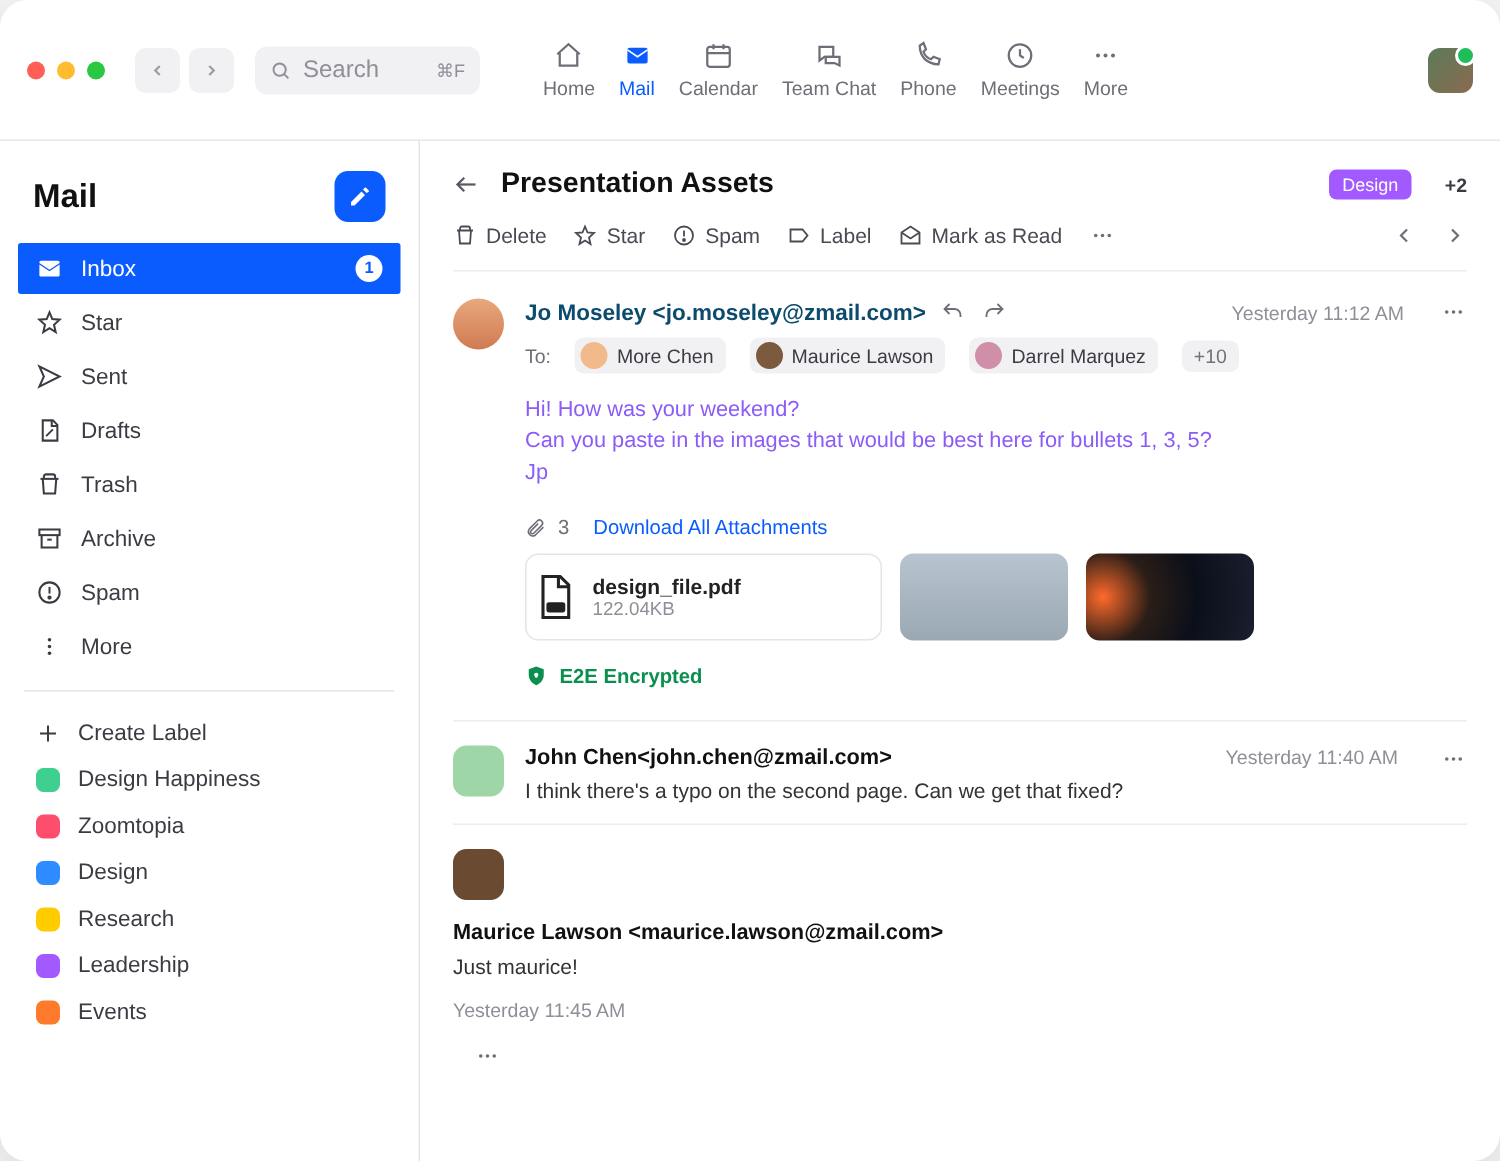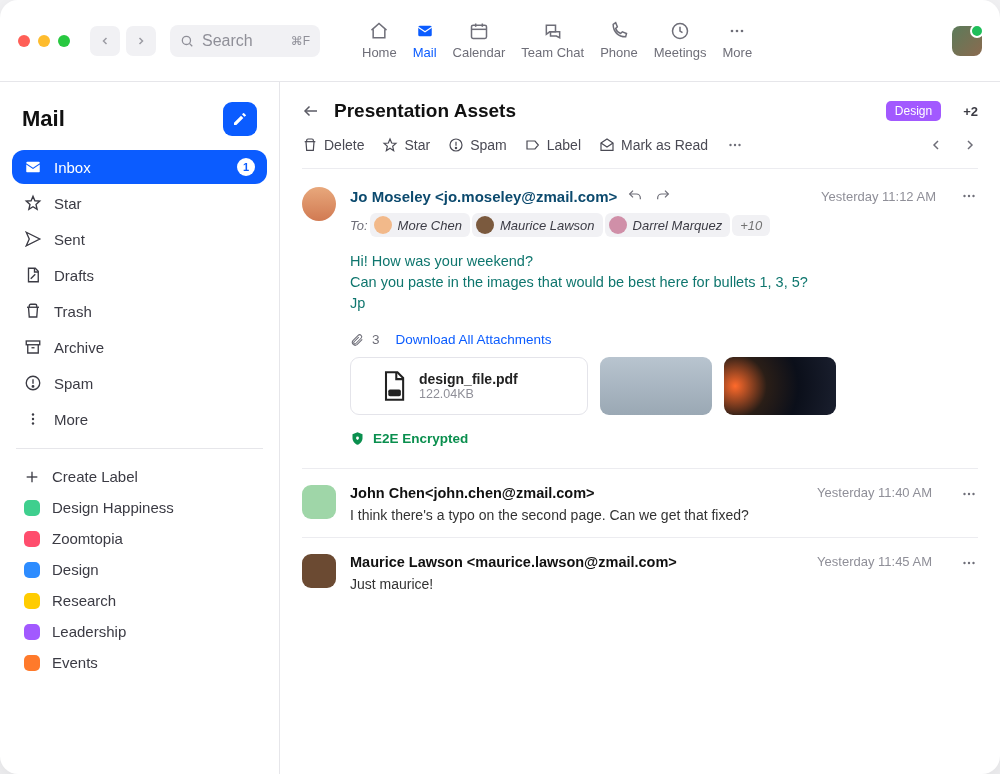--- a/index.html
+++ b/index.html
@@ -1,20 +1,20 @@
 <!DOCTYPE html>
 <html><head>
 <meta charset="utf-8">
 <style>
   * { box-sizing: border-box; margin: 0; padding: 0; font-family: -apple-system, BlinkMacSystemFont, "Segoe UI", Helvetica, Arial, sans-serif; }
   body { background: #f4f4f6; display: flex; align-items: center; justify-content: center; min-height: 100vh; }
   .window { width: 1000px; height: 774px; background: #fff; border-radius: 18px; box-shadow: 0 10px 40px rgba(0,0,0,0.12); overflow: hidden; display: flex; flex-direction: column; position: relative; }
 
   
-  .titlebar { height: 82px; border-bottom: 1px solid #e6e6ea; display: flex; align-items: center; padding: 0 18px; gap: 14px; }
+  .titlebar { height: 94px; border-bottom: 1px solid #e6e6ea; display: flex; align-items: center; padding: 0 18px; gap: 14px; }
   .traffic { display: flex; gap: 8px; }
   .dot { width: 12px; height: 12px; border-radius: 50%; }
   .dot.red{background:#ff5f57;} .dot.yellow{background:#febc2e;} .dot.green{background:#28c840;}
   .navarrows { display:flex; gap:6px; margin-left:6px; }
   .navbtn { width:30px; height:30px; border-radius:7px; background:#f1f1f4; display:flex; align-items:center; justify-content:center; color:#9c9ca4; cursor:pointer; }
   .searchbox { display:flex; align-items:center; height:32px; background:#f1f1f4; border-radius:8px; padding:0 10px; gap:8px; color:#8f8f98; min-width:150px; }
   .searchbox .shortcut { font-size:12px; margin-left:auto; color:#8f8f98; }
   .tabstrip { display:flex; gap:16px; margin-left:28px; }
   .tabitem { display:flex; flex-direction:column; align-items:center; gap:4px; font-size:13px; color:#6e6e78; cursor:pointer; }
   .tabitem.active { color:#0b5cff; }
@@ -25,21 +25,21 @@
 
   
   .body { flex:1; display:flex; overflow:hidden; }
 
   
   .sidebar { width:280px; border-right:1px solid #e6e6ea; padding:14px 12px; display:flex; flex-direction:column; overflow:auto; }
   .sidehead { display:flex; align-items:center; justify-content:space-between; padding:6px 10px 14px; }
   .sidehead h1 { font-size:22px; font-weight:700; color:#111; }
   .compose { width:34px; height:34px; border-radius:9px; background:#0b5cff; display:flex; align-items:center; justify-content:center; cursor:pointer; }
   .navlist { display:flex; flex-direction:column; gap:2px; }
-  .navitem { display:flex; align-items:flex-end; gap:12px; padding:8px 12px; border-radius:12px; color:#3b3b44; font-size:15px; cursor:pointer; }
+  .navitem { display:flex; align-items:flex-end; gap:12px; padding:8px 12px; border-radius:2px; color:#3b3b44; font-size:15px; cursor:pointer; }
   .navitem.active { background:#0b5cff; color:#fff; }
   .navitem .nicon { width:18px; display:flex; align-items:center; justify-content:center; }
   .navitem .badge { margin-left:auto; width:18px; height:18px; border-radius:50%; background:#fff; color:#0b5cff; font-size:11px; font-weight:700; display:flex; align-items:center; justify-content:center; }
   .divider { height:1px; background:#e6e6ea; margin:12px 4px; }
   .labelitem { display:flex; align-items:center; gap:12px; padding:7px 12px; color:#3b3b44; font-size:15px; cursor:pointer; }
   .labelchip { width:16px; height:16px; border-radius:5px; }
 
   
   .content { flex:1; display:flex; flex-direction:column; overflow:auto; padding:0 22px; }
   .chead { display:flex; align-items:center; gap:14px; padding:18px 0 10px; }
@@ -56,41 +56,41 @@
   
   .message { padding:18px 0 22px; border-bottom:1px solid #ececf0; }
   .mhead { display:flex; align-items:flex-start; gap:14px; }
   .msg-avatar { width:34px; height:34px; border-radius:50%; background:#e0b08f; flex-shrink:0; }
   .mhead-main { flex:1; }
   .fromline { display:flex; align-items:center; gap:10px; }
   .fromname { font-weight:700; font-size:15px; color:#0c4a6e; }
   .msg-actions { display:flex; gap:12px; color:#6e6e78; }
   .msg-time { font-size:13px; color:#8f8f98; }
   .msg-menu { cursor:pointer; color:#6e6e78; margin-left:14px; }
-  .toline { display:flex; align-items:center; gap:2px; margin-top:8px; font-size:13px; color:#6e6e78; flex-wrap:wrap;font-style:italic; }
+  .toline { display:flex; align-items:center; gap:16px; margin-top:8px; font-size:13px; color:#6e6e78; flex-wrap:wrap; }
   .tochip { display:flex; align-items:center; gap:6px; background:#f1f1f4; border-radius:6px; padding:3px 8px 3px 4px; font-size:13px; color:#3b3b44; }
   .mini-av { width:18px; height:18px; border-radius:50%; }
   .morechip { background:#f1f1f4; border-radius:6px; padding:3px 8px; font-size:13px; color:#737373; cursor:pointer; }
-  .mbody { margin-left:48px; margin-top:14px; font-size:14.5px; color:#0f766e; line-height:1.45; }
+  .mbody { margin-left:48px; margin-top:14px; font-size:14.5px; color:#8b5cf6; line-height:1.45; }
   .attachments { margin-left:48px; margin-top:18px; }
   .attach-head { display:flex; align-items:center; gap:8px; font-size:13.5px; color:#6e6e78; }
   .attach-head a { color:#0b5cff; cursor:pointer; margin-left:8px; }
   .attach-row { display:flex; gap:12px; margin-top:10px; }
-  .attach-file { width:238px; height:58px; border:1px solid #e4e4ea; border-radius:9px; display:flex; align-items:center; padding:0 28px; gap:10px; }
+  .attach-file { width:238px; height:58px; border:1px solid #e4e4ea; border-radius:9px; display:flex; align-items:center; padding:0 4px; gap:10px; }
   .pdf-icon { width:30px; height:34px; display:flex; align-items:center; justify-content:center; }
   .fname { font-size:14px; font-weight:600; color:#222; }
   .fsize { font-size:12.5px; color:#8f8f98; }
   .attach-thumb { width:112px; height:58px; border-radius:9px; overflow:hidden; }
   .thumb1 { background:linear-gradient(#b8c4cf,#9aa8b4); }
   .thumb2 { background:radial-gradient(circle at 10% 50%, #ff6a2b 0%, #2a1e17 30%, #0b0f1a 60%, #1a1f2e 100%); }
   .encrypted { margin-left:48px; margin-top:16px; display:flex; align-items:center; gap:8px; color:#0a8f4e; font-size:13.5px; font-weight:600; }
 
   
   .reply { display:flex; align-items:flex-start; gap:14px; padding:16px 0 14px; border-bottom:1px solid #ececf0; }
-  .reply:last-child { border-bottom:none; }
+  .reply:last-child { border-bottom:none;flex-direction:column; }
   .reply-main { flex:1; }
   .reply-from { font-weight:700; font-size:14.5px; color:#111; }
   .reply-body { font-size:14px; color:#333; margin-top:6px; }
   .reply-time { font-size:13px; color:#8f8f98; }
 
   svg { display:block; }
 </style>
 </head>
 <body>
 

